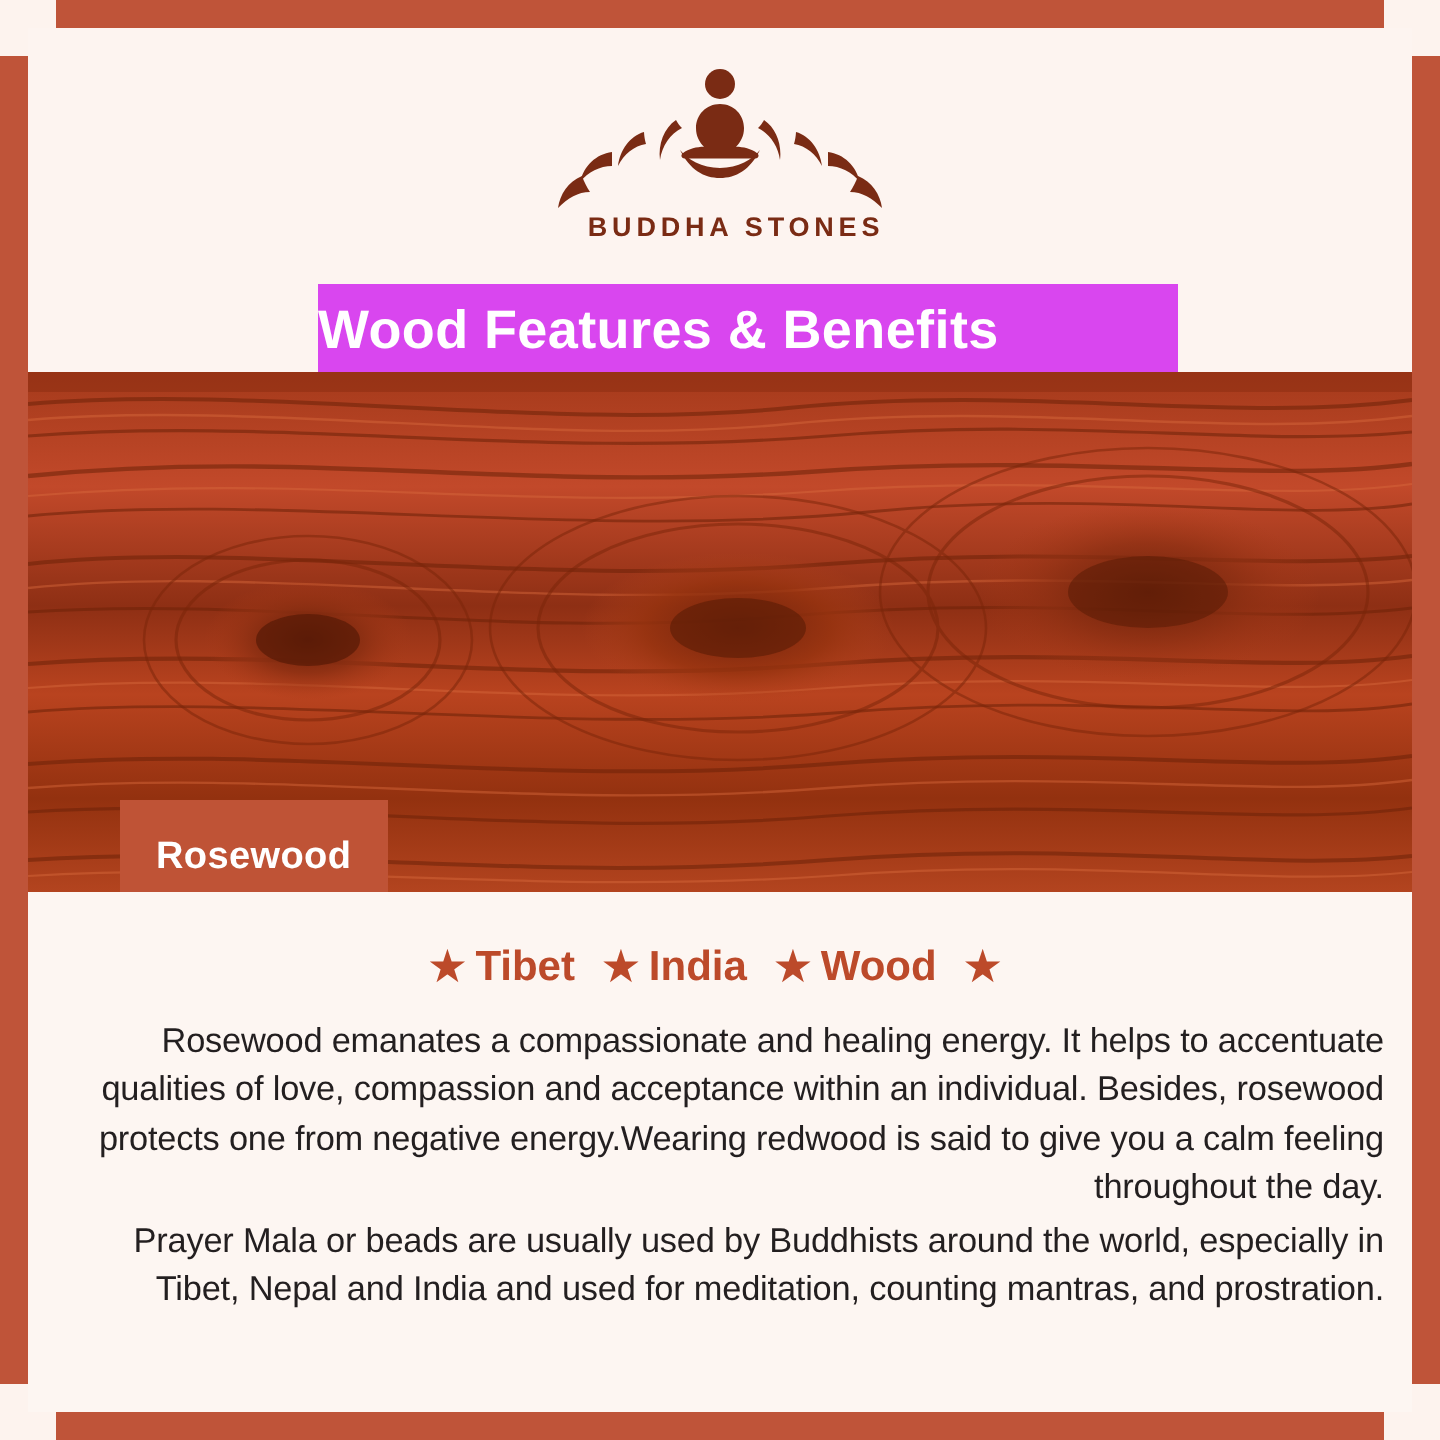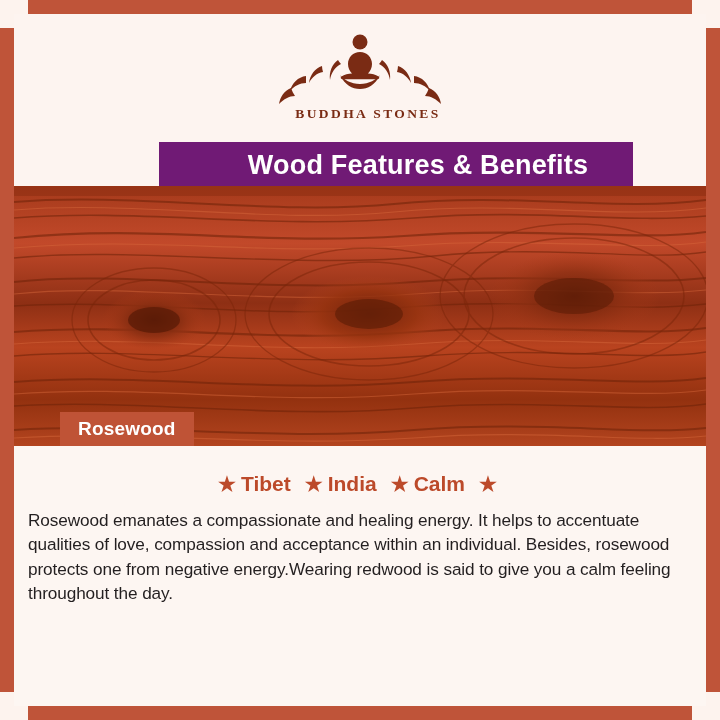--- a/index.html
+++ b/index.html
@@ -48,35 +48,34 @@
   .logo-mark {
     display: block;
     margin: 0 auto;
   }
   .brand-name {
     margin-top: 2px;
     font-size: 13.5px;
     letter-spacing: 2.4px;
     color: #7a2b14;
     font-weight: 700;
-    font-family: Liberation Serif, serif;
+    font-family: Liberation Sans, sans-serif;
     margin-left: 16px;
   }
   .title-band {
     position: absolute;
     left: 145px;
     top: 128px;
     width: 430px;
     height: 46px;
-    background: #701a75;
-    display: flex;
-    align-items: center;
-    justify-content: center;
+    background: #d946ef;
+    display: flex;
+    align-items: center;
+    justify-content: flex-start;
     box-shadow: 0 0 0 0 rgba(0,0,0,0);
-    padding-left: 44px;
   }
   .title-band h1 {
     margin: 0;
     color: #ffffff;
     font-size: 27px;
     font-weight: 700;
     letter-spacing: 0.2px;
     font-family: "Liberation Sans", sans-serif;
   }
   
@@ -92,21 +91,21 @@
   .hero svg {
     display: block;
     width: 692px;
     height: 260px;
   }
   .hero-label {
     position: absolute;
     left: 46px;
     bottom: 0px;
     height: 34px;
-    padding: 0 18px 0 18px;
+    padding: 12px 18px 0 18px;
     background: #bf5336;
     color: #ffffff;
     font-size: 19px;
     font-weight: 700;
     display: flex;
     align-items: center;
     letter-spacing: 0.2px;
   }
   
   .body-panel {
@@ -137,20 +136,21 @@
     font-size: 20px;
     margin-right: 5px;
     line-height: 1;
   }
   .paragraphs {
     padding: 12px 14px 0 14px;
     color: #231f20;
     font-size: 17.2px;
     line-height: 1.42;
     letter-spacing: -0.1px;
+    text-align: right;
   }
   .paragraphs p {
     margin: 0;
   }
   .paragraphs p + p {
     margin-top: 2px;
   }
   
   .corner {
     position: absolute;
@@ -272,25 +272,26 @@
       <div class="benefit">
         <span class="star">★</span>
         <span>Tibet</span>
       </div>
       <div class="benefit">
         <span class="star">★</span>
         <span>India</span>
       </div>
       <div class="benefit">
         <span class="star">★</span>
-        <span>Calm</span>
+        <span>Wood</span>
       </div>
       <div class="benefit">
         <span class="star">★</span>
       </div>
     </div>
 
     <div class="paragraphs">
       <p>Rosewood emanates a compassionate and healing energy. It helps to accentuate qualities of love, compassion and acceptance within an individual. Besides, rosewood protects one from negative energy.Wearing redwood is said to give you a calm feeling throughout the day.</p>
+      <p>Prayer Mala or beads are usually used by Buddhists around the world, especially in Tibet, Nepal and India and used for meditation, counting mantras, and prostration.</p>
     </div>
   </div>
 
 </div>
 
 </body></html>

